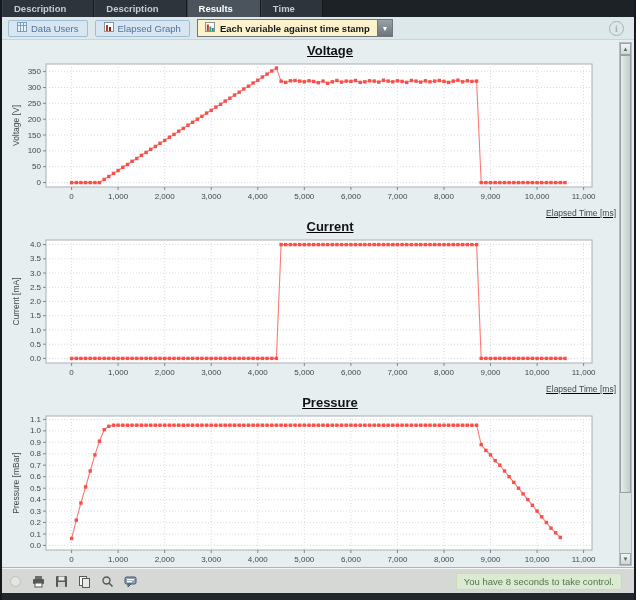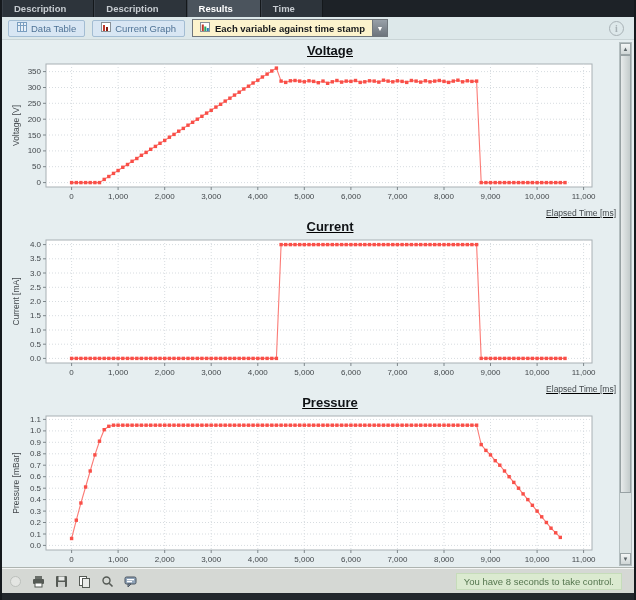--- a/index.html
+++ b/index.html
@@ -81,31 +81,31 @@
   <div class="toolbar">
     <div class="tbtn">
       <span>
         <svg width="10" height="10">
             <rect x="0.5" y="0.5" width="9" height="9" fill="#e8f0f8" stroke="#7a9ec0"></rect>
             <line x1="0.5" y1="3.5" x2="9.5" y2="3.5" stroke="#7a9ec0"></line>
             <line x1="3.5" y1="0.5" x2="3.5" y2="9.5" stroke="#7a9ec0"></line>
             <line x1="6.5" y1="0.5" x2="6.5" y2="9.5" stroke="#7a9ec0"></line>
           </svg>
       </span>
-      <span>Data Table</span>
+      <span>Data Users</span>
     </div>
     <div class="tbtn">
       <span>
         <svg width="10" height="10">
             <rect x="0.5" y="0.5" width="9" height="9" fill="#fff" stroke="#8a9298"></rect>
             <rect x="2" y="3" width="2" height="6" fill="#c0392b"></rect>
             <rect x="5" y="5" width="2" height="4" fill="#8b1e12"></rect>
           </svg>
       </span>
-      <span>Current Graph</span>
+      <span>Elapsed Graph</span>
     </div>
     <div class="dropdown">
       <div class="dd-label">
         <span>
           <svg width="10" height="10">
               <rect x="0.5" y="0.5" width="9" height="9" fill="#fff" stroke="#8a9298"></rect>
               <rect x="1.8" y="2.5" width="2" height="6.5" fill="#c0392b"></rect>
               <rect x="4.3" y="4.5" width="2" height="4.5" fill="#27ae60"></rect>
               <rect x="6.8" y="6" width="2" height="3" fill="#2980b9"></rect>
             </svg>

